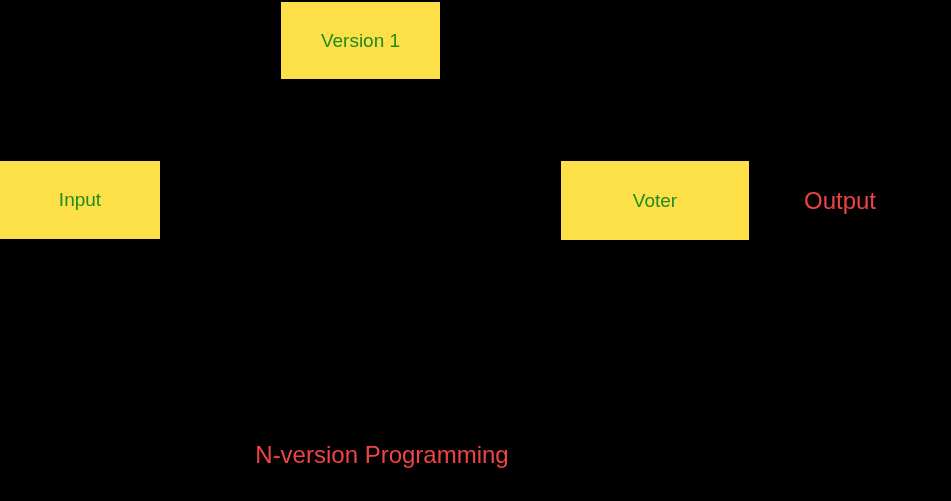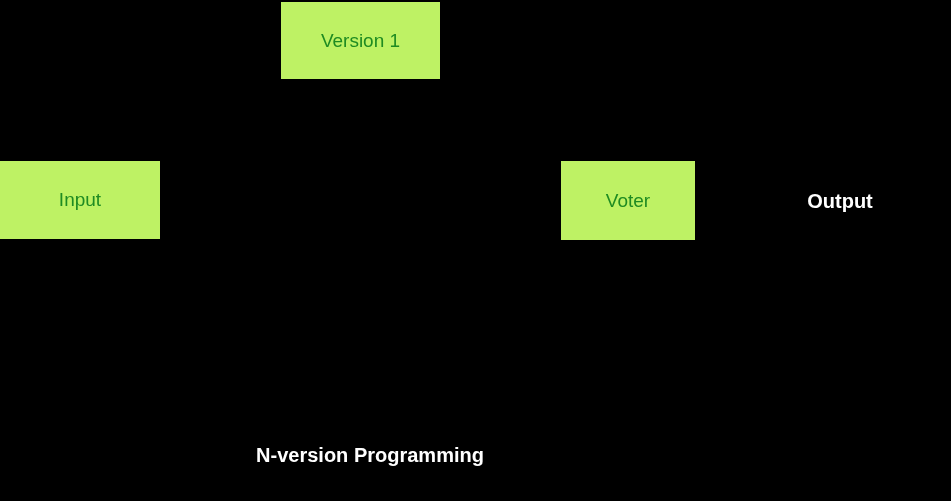--- a/index.html
+++ b/index.html
@@ -10,46 +10,46 @@
   .canvas {
     position: relative;
     width: 951px;
     height: 501px;
     background: #000000;
     overflow: hidden;
     font-family: "Liberation Sans", sans-serif;
   }
   .node {
     position: absolute;
-    background: #bef264;
+    background: #fde047;
     display: flex;
     align-items: center;
     justify-content: center;
   }
   .node span {
     color: #1f8b22;
     font-size: 19px;
     font-weight: 400;
     white-space: nowrap;
   }
   .node-input    { left: 0px;   top: 161px; width: 160px; height: 78px; }
   .node-version1 { left: 281px; top: 2px;   width: 159px; height: 77px; }
   .node-version2 { left: 281px; top: 161px; width: 159px; height: 79px; }
   .node-versionn { left: 281px; top: 321px; width: 159px; height: 79px; }
-  .node-voter    { left: 561px; top: 161px; width: 134px; height: 79px; text-align: center; }
+  .node-voter    { left: 561px; top: 161px; width: 188px; height: 79px; text-align: center; }
   .free-label {
     position: absolute;
-    color: #ffffff;
-    font-weight: 700;
-    font-size: 20px;
+    color: #ef4444;
+    font-weight: 400;
+    font-size: 24px;
     white-space: nowrap;
     transform: translate(-50%, -50%);
   }
   .output-label { left: 840px; top: 201px; }
-  .caption      { left: 370px; top: 455px; }
+  .caption      { left: 382px; top: 455px; }
 </style>
 </head>
 <body>
 
 <div class="canvas">
 
   <div class="node node-input">
     <span>Input</span>
   </div>
 

